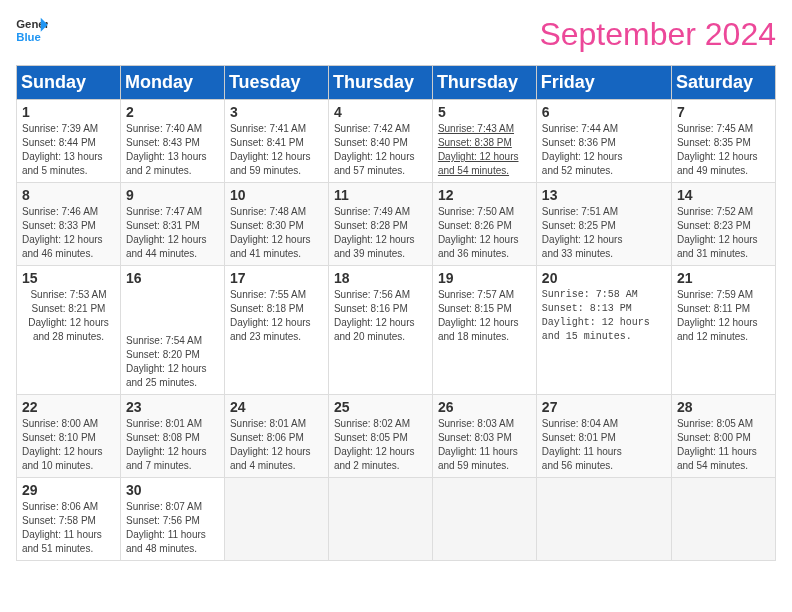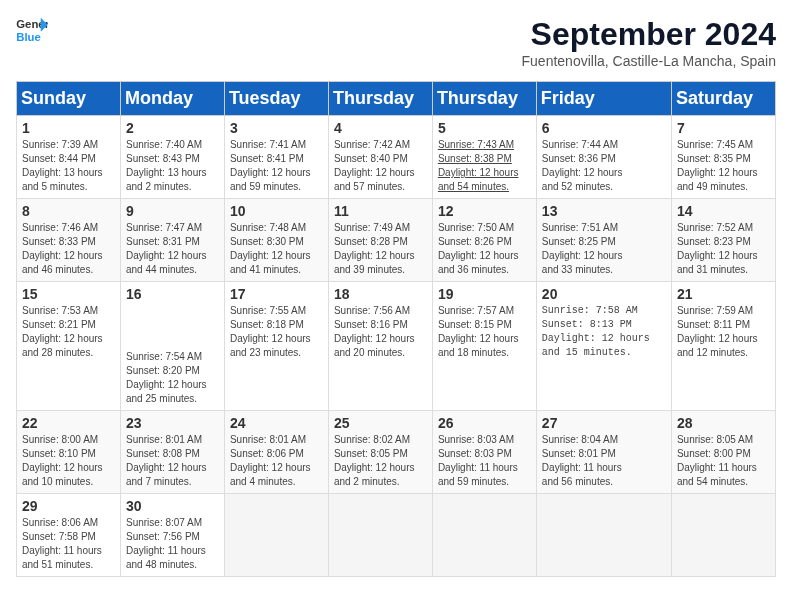--- a/index.html
+++ b/index.html
@@ -21,22 +21,22 @@
       align-items: center;
       gap: 4px;
     }
     .logo-icon {
       width: 32px;
       height: 28px;
     }
     .title-section { text-align: right; }
     .month-title {
       font-size: 32px;
-      color: #0f172a;
-      font-weight: bold;
+      color: #ec4899;
+      font-weight: normal;
     }
     .location {
       font-size: 14px;
       color: #555;
     }
     table {
       width: 100%;
       border-collapse: collapse;
       font-size: 10.5px;
     }
@@ -78,21 +78,20 @@
 <div class="header">
   <div class="logo">
     <svg class="logo-icon" viewBox="0 0 36 32">
       <text x="0" y="14" font-size="13" font-weight="bold" fill="#333">General</text>
       <text x="0" y="28" font-size="13" font-weight="bold" fill="#2196F3">Blue</text>
       <polygon points="28,2 36,10 28,18" fill="#2196F3"></polygon>
     </svg>
   </div>
   <div class="title-section">
     <div class="month-title">September 2024</div>
-    <div class="location">Fuentenovilla, Castille-La Mancha, Spain</div>
   </div>
 </div>
 
 <table>
   <thead>
     <tr id="weekday-header">
         <th>Sunday</th>
         <th>Monday</th>
         <th>Tuesday</th>
         <th>Thursday</th>
@@ -200,21 +199,21 @@
           <span class="day-num">14</span>
           <div class="day-info" style="white-space: pre-line;">Sunrise: 7:52 AM
 Sunset: 8:23 PM
 Daylight: 12 hours
 and 31 minutes.</div>
         </td>
       </tr>
       <tr>
         <td>
           <span class="day-num">15</span>
-          <div class="day-info" style="white-space: pre-line;">Sunrise: 7:53 AM
+          <div class="day-info" style="white-space: pre-line; text-align: center;">Sunrise: 7:53 AM
 Sunset: 8:21 PM
 Daylight: 12 hours
 and 28 minutes.</div>
         </td>
         <td>
           <span class="day-num">16</span>
           <div class="day-info" style="white-space: pre-line; margin-top: 48px;">Sunrise: 7:54 AM
 Sunset: 8:20 PM
 Daylight: 12 hours
 and 25 minutes.</div>

